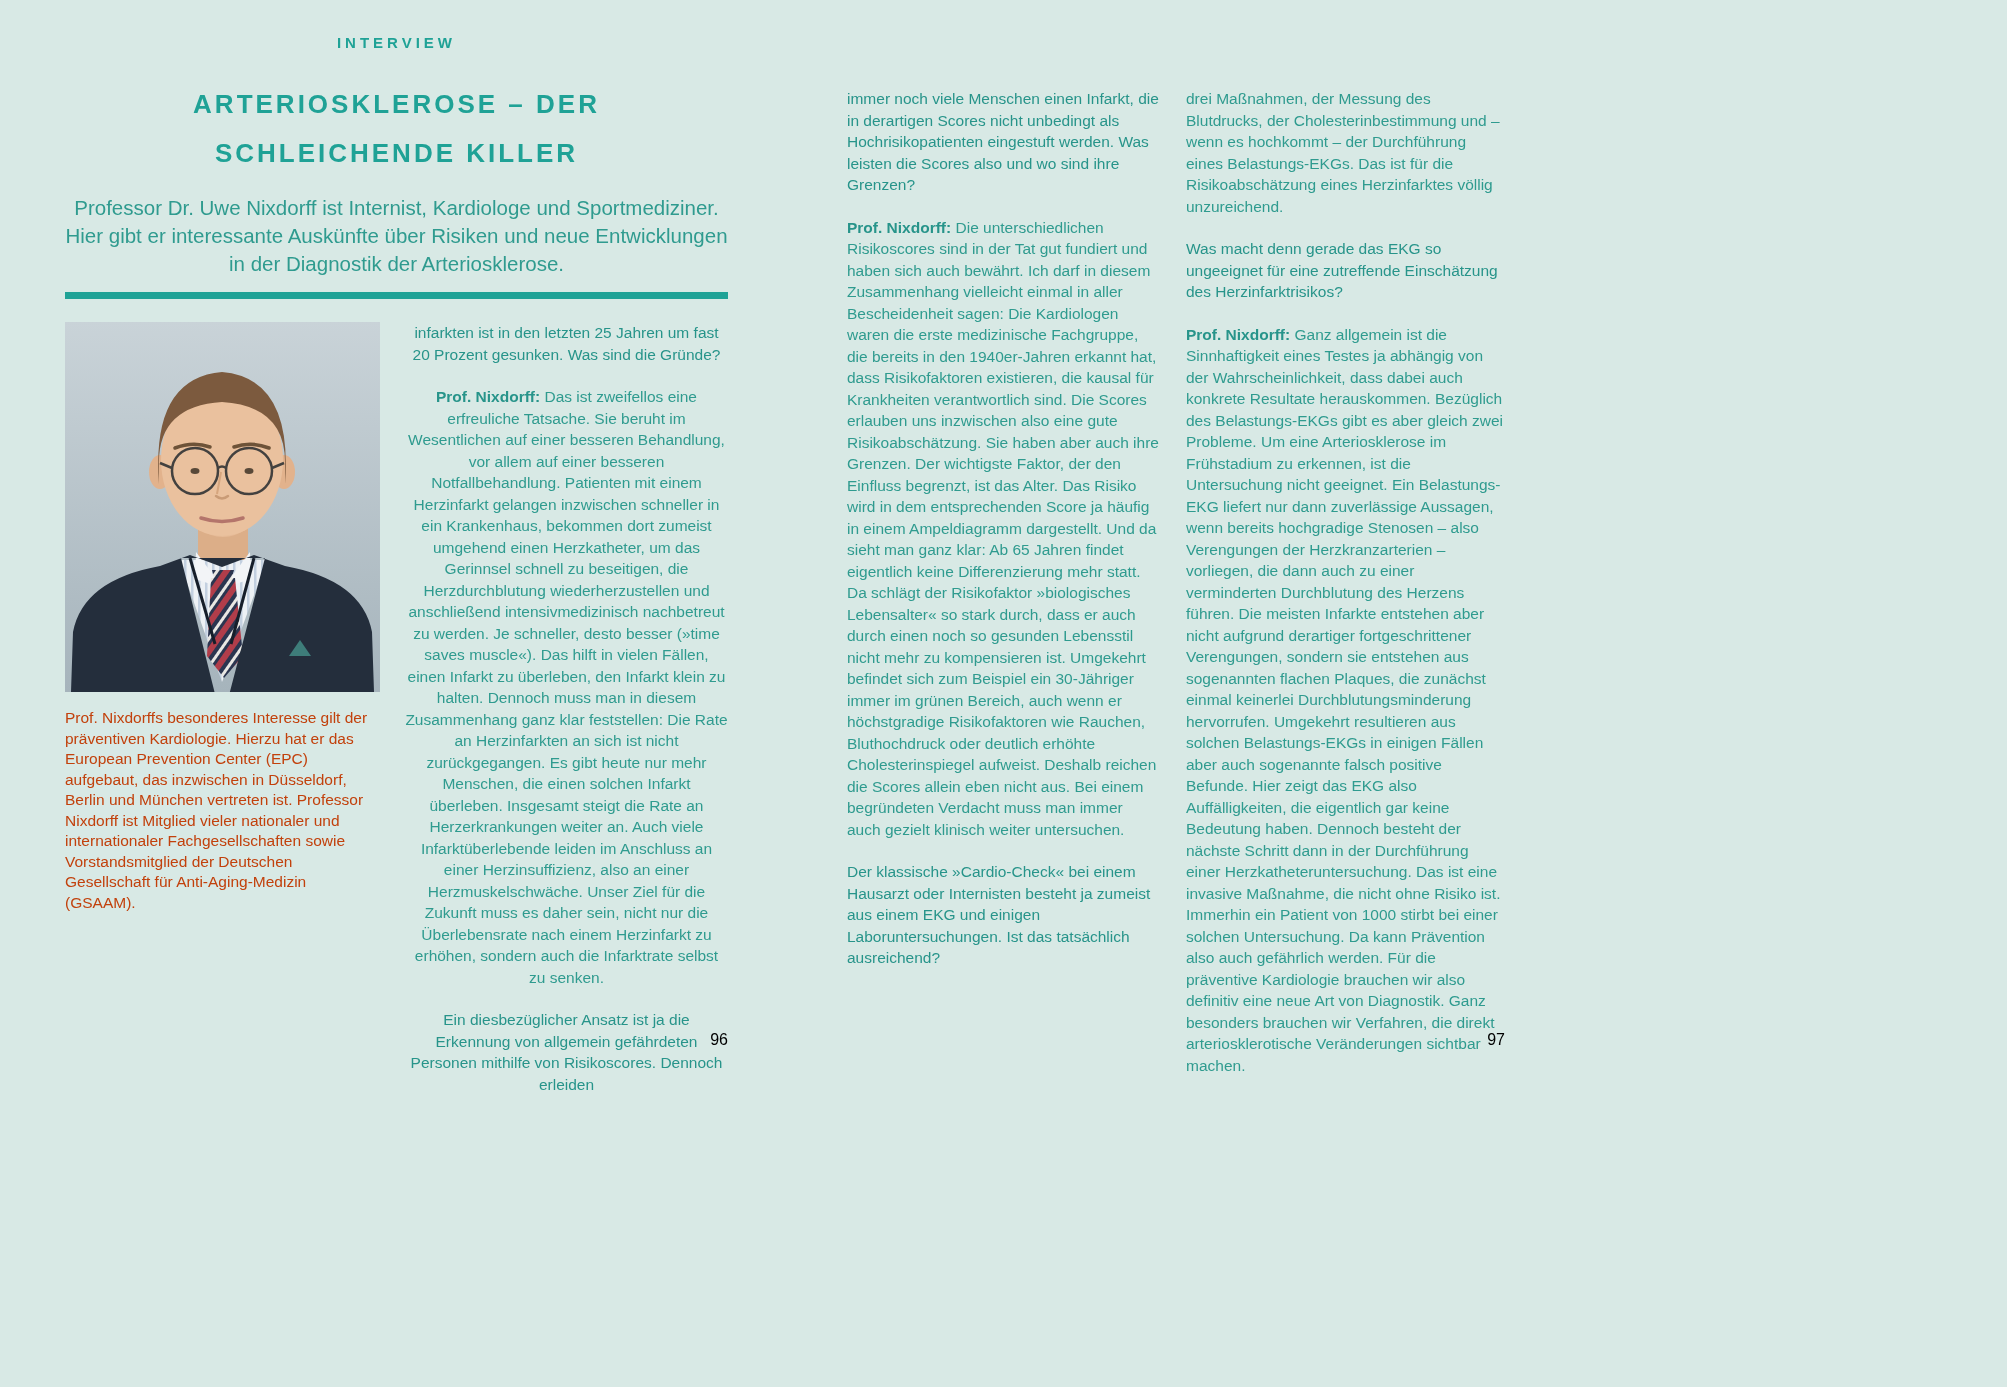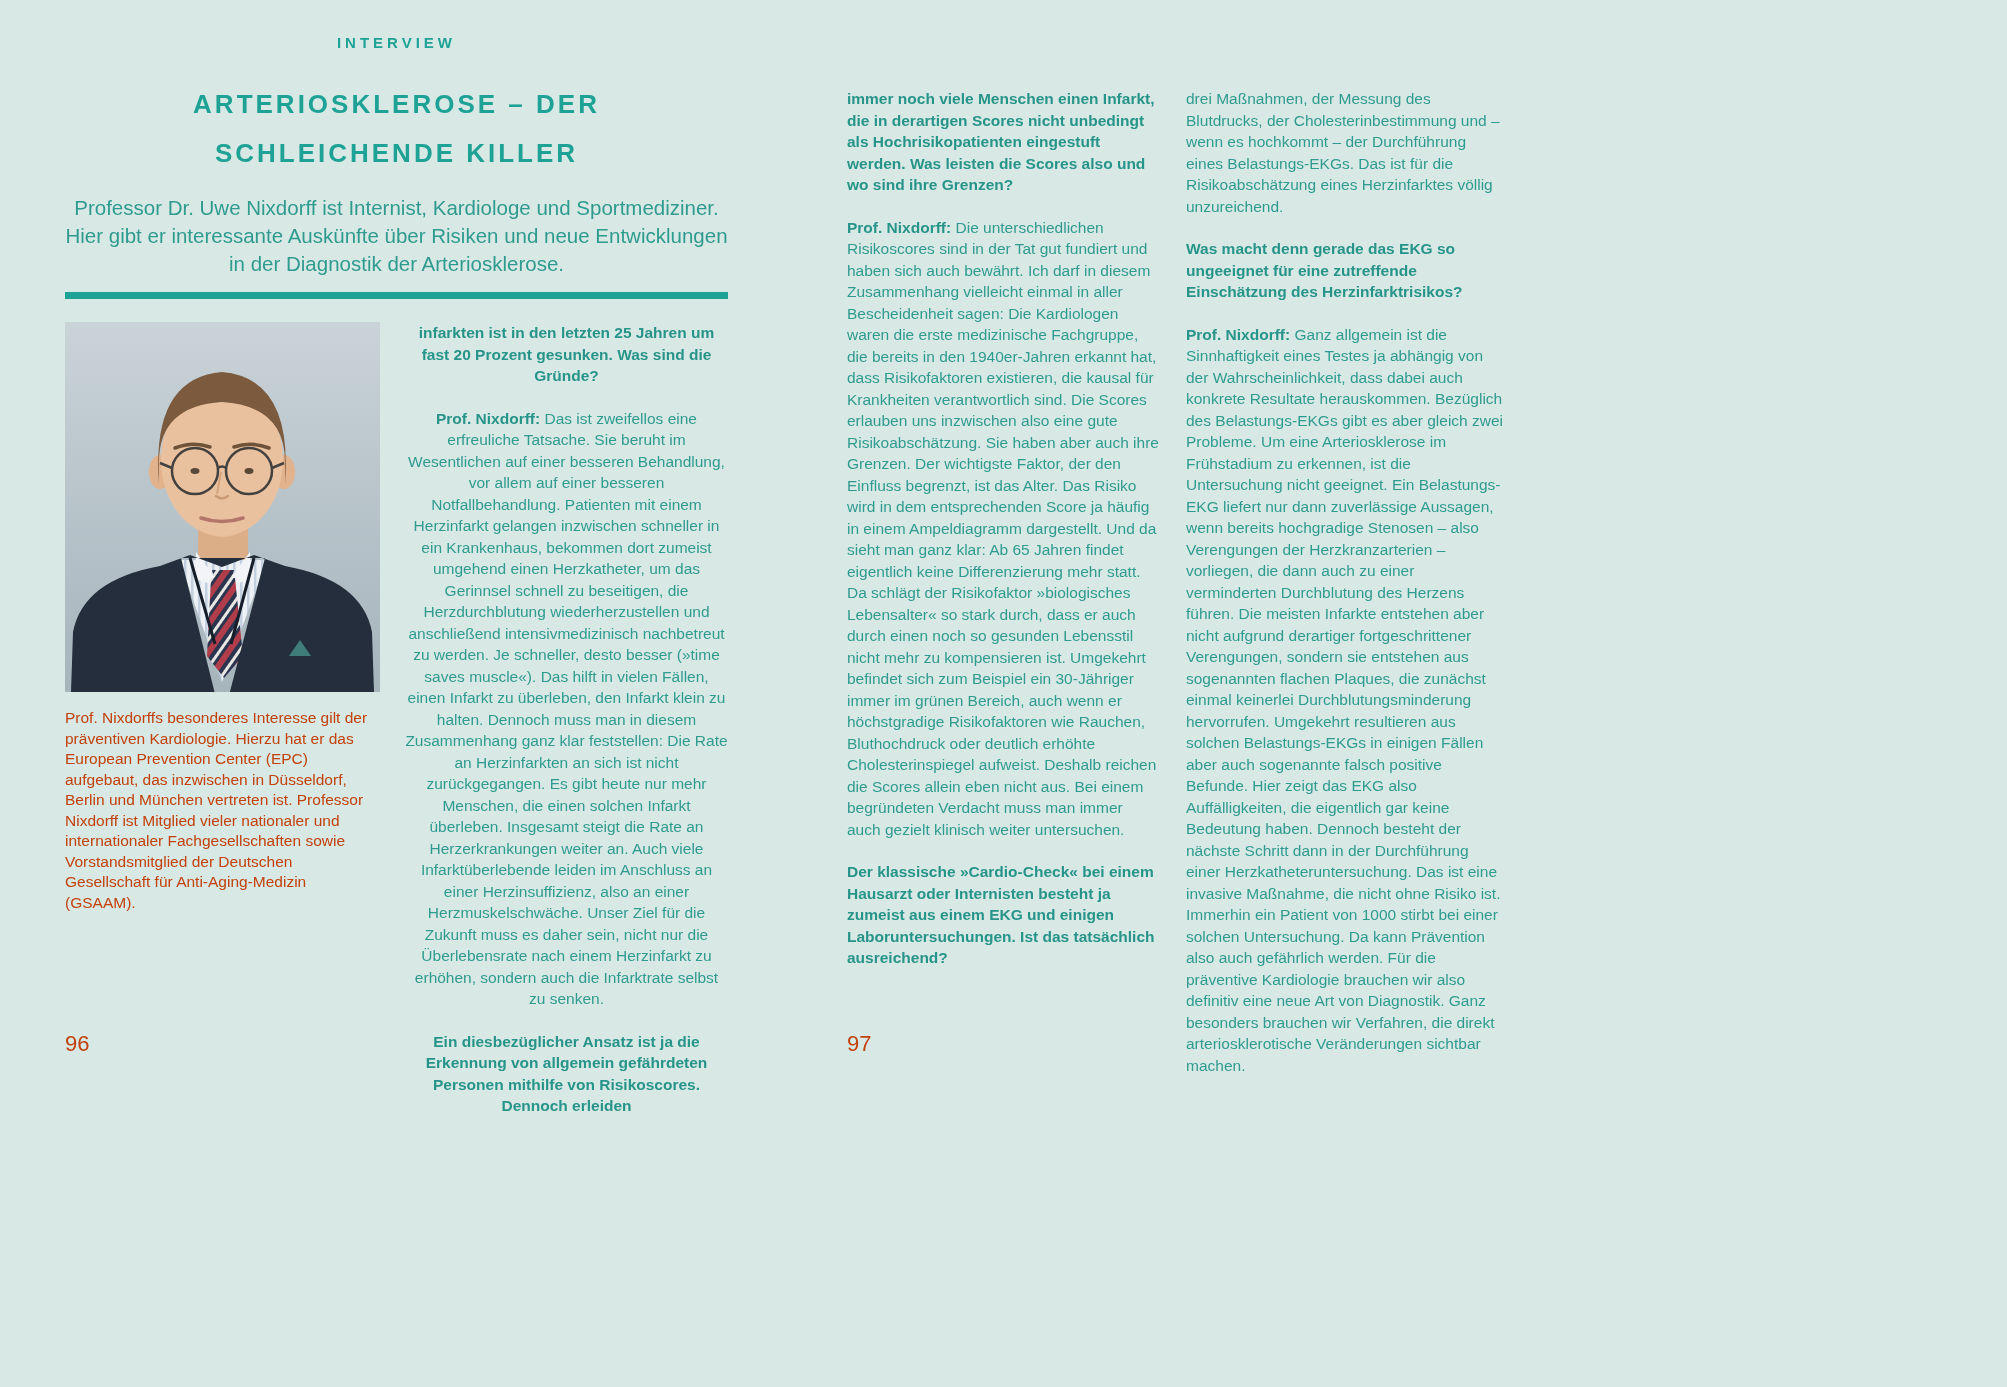--- a/index.html
+++ b/index.html
@@ -33,30 +33,30 @@
   .col {
     position:absolute; color:#2f9b8f; font-size:15.5px; line-height:21.5px;
     text-align:left; hyphens:auto; -webkit-hyphens:auto;
   }
   .col p { margin:0 0 21px 0; }
   .col p:last-child { margin-bottom:0; }
   .col1 { left:65px;  top:322px; width:315px; }
   .col2 { left:405px; top:322px; width:323px;text-align:center; }
   .col3 { left:847px; top:88px;  width:313px; }
   .col4 { left:1186px;top:88px;  width:320px; }
-  .q { font-weight:bold; color:#27948a; }
+  .q { font-weight:normal; color:#27948a; }
   .speaker { font-weight:bold; color:#27948a; }
   .photo { width:315px; height:370px; font-size:0; }
   .caption {
     font-size:15.5px; line-height:20.5px;
     color:#c2410c; margin:16px 0 23px 0 !important;
   }
   .pagenum {
-    position:absolute; top:1031px; font-size:22px; color:#c2410c;
-    text-align:left;
+    position:absolute; top:1031px; font-size:16px; color:#000000;
+    text-align:right;
   }
   .pagenum-left  { left:65px;  width:663px; }
   .pagenum-right { left:847px; width:658px; }
 </style>
 </head>
 <body>
 
 <div class="spread">
 
   <div class="kicker">INTERVIEW</div>

